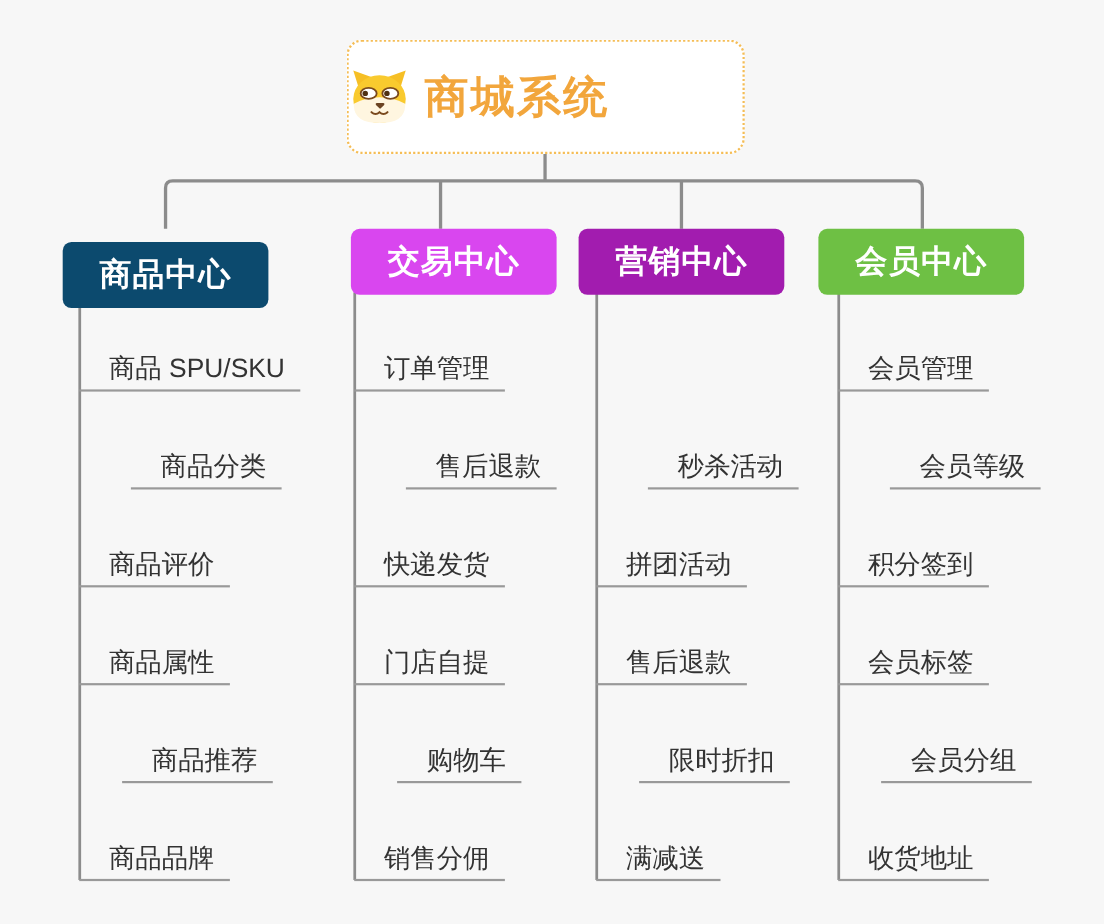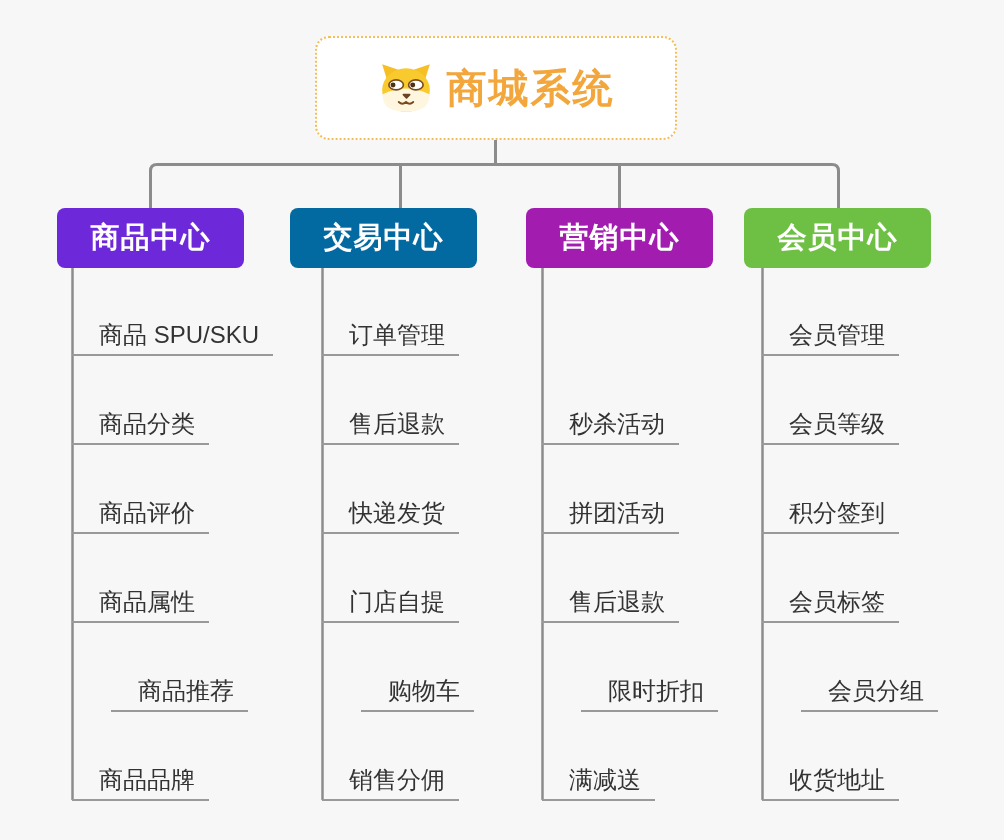--- a/index.html
+++ b/index.html
@@ -21,21 +21,20 @@
   .root-box {
     position: absolute;
     left: 315px; top: 36px;
     width: 362px; height: 104px;
     box-sizing: border-box;
     background: #FFFFFF;
     border: 2px dotted #F5BD55;
     border-radius: 14px;
     display: flex;
     align-items: center;
-    justify-content: center;
     gap: 13px;
     z-index: 2;
   }
   .root-title {
     font-size: 40px;
     font-weight: bold;
     color: #F2A63C;
     letter-spacing: 2px;
     white-space: nowrap;
   }
@@ -48,22 +47,22 @@
     display: flex;
     align-items: center;
     justify-content: center;
     color: #FFFFFF;
     font-size: 29px;
     font-weight: bold;
     letter-spacing: 1px;
     z-index: 2;
     white-space: nowrap;
   }
-  .branch-0 { left: 57px;  background: #6d28d9; }
-  .branch-1 { left: 290px; background: #0369a1; }
+  .branch-0 { left: 57px;  background: #0c4a6e; margin-top: 12px; }
+  .branch-1 { left: 319px; background: #d946ef; }
   .branch-2 { left: 526px; background: #a21caf; }
   .branch-3 { left: 744px; background: #6EC044; }
   .topic {
     position: absolute;
     box-sizing: border-box;
     height: 40px;
     padding: 0 14px 3px 27px;
     border-bottom: 2px solid #999999;
     display: flex;
     align-items: flex-end;
@@ -71,21 +70,21 @@
     color: #333333;
     white-space: nowrap;
     z-index: 2;
     background: transparent;
   }
   .col0 { left: 72px; }
   .col1 { left: 322px; }
   .col2 { left: 542px; }
   .col3 { left: 762px; }
   .row0 { top: 316px; }
-  .row1 { top: 405px; }
+  .row1 { top: 405px; margin-left: 47px; }
   .row2 { top: 494px; }
   .row3 { top: 583px; }
   .row4 { top: 672px; margin-left: 39px; }
   .row5 { top: 761px; }
 </style>
 </head>
 <body>
 
 <div class="canvas">
 

